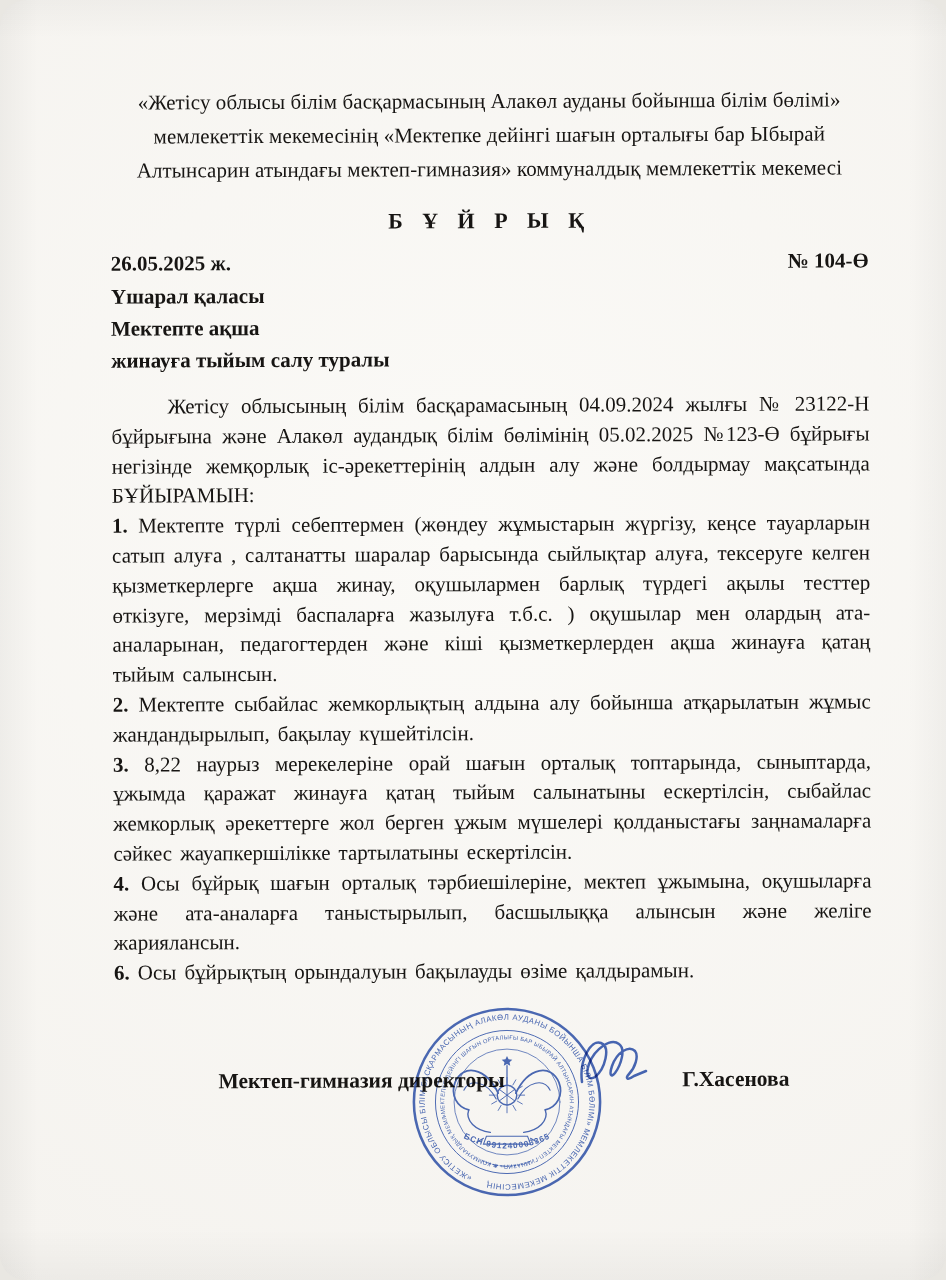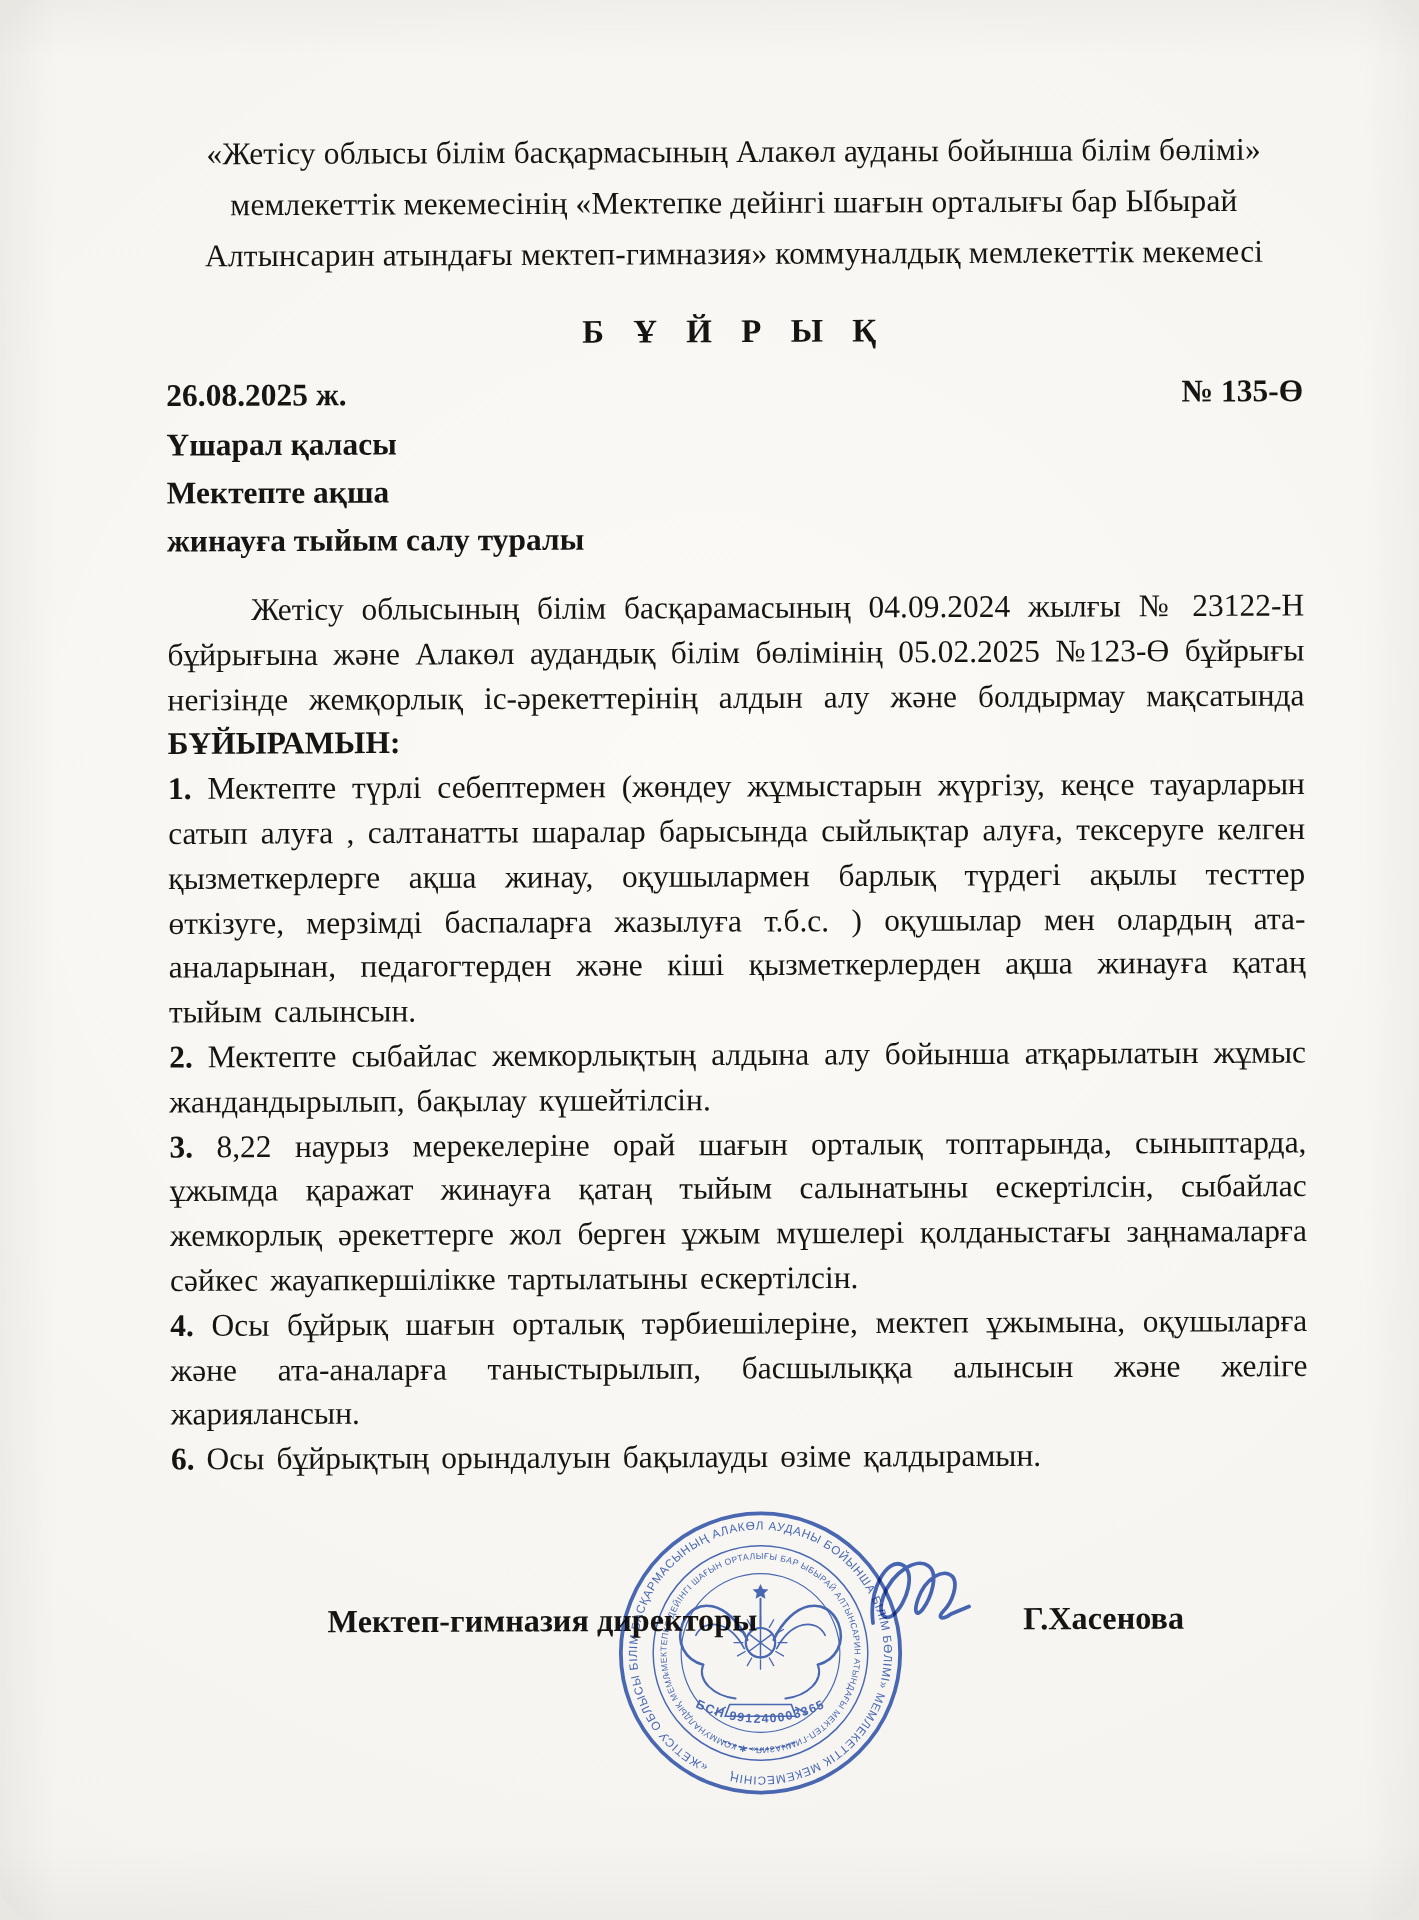--- a/index.html
+++ b/index.html
@@ -33,21 +33,21 @@
   .meta-row{
     display:flex;justify-content:space-between;align-items:baseline;
     font-weight:bold;font-size:21px;
     margin-top:16px;
   }
   .place,.subject{font-weight:bold;font-size:21px;line-height:32px;}
   .place{margin-top:4px;}
   .bodytext{font-size:21px;line-height:29.8px;text-align:justify;word-spacing:2.8px;margin:0;}
   .intro{margin-top:16px;text-indent:56px;}
   .item .num{font-weight:bold;}
-  .order-kw{font-weight:bold;}
+  .order-kw{font-weight:normal;}
   .sig-row{
     position:absolute;left:0;top:984px;width:758px;
     display:flex;justify-content:space-between;
     font-weight:bold;font-size:21.5px;
   }
   .sig-role{margin-left:104px;}
   .sig-name{margin-right:83px;}
   .stamp{
     position:absolute;left:409px;top:1004px;width:196px;height:196px;
     mix-blend-mode:multiply;opacity:0.93;
@@ -68,22 +68,22 @@
 
     <div class="org-header">
       <div>«Жетісу облысы білім басқармасының Алакөл ауданы бойынша білім бөлімі»</div>
       <div>мемлекеттік мекемесінің «Мектепке дейінгі  шағын орталығы бар Ыбырай</div>
       <div>Алтынсарин атындағы мектеп-гимназия» коммуналдық мемлекеттік мекемесі</div>
     </div>
 
     <div class="doc-title">Б Ұ Й Р Ы Қ</div>
 
     <div class="meta-row">
-      <span class="doc-date">26.08.2025 ж.</span>
-      <span class="doc-number">№ 135-Ө</span>
+      <span class="doc-date">26.05.2025 ж.</span>
+      <span class="doc-number">№ 104-Ө</span>
     </div>
 
     <div class="place">Үшарал қаласы</div>
     <div class="subject">Мектепте ақша</div>
     <div class="subject">жинауға тыйым салу туралы</div>
 
     <p class="bodytext intro"><span>Жетісу облысының білім басқарамасының 04.09.2024 жылғы № 23122-Н бұйрығына және Алакөл аудандық білім бөлімінің 05.02.2025 №123-Ө бұйрығы негізінде жемқорлық іс-әрекеттерінің алдын алу және болдырмау мақсатында</span> <span class="order-kw">БҰЙЫРАМЫН:</span></p>
 
     <p class="bodytext item"><span class="num">1.</span> <span>Мектепте түрлі себептермен (жөндеу жұмыстарын жүргізу, кеңсе тауарларын сатып алуға , салтанатты шаралар барысында сыйлықтар алуға, тексеруге келген қызметкерлерге ақша жинау, оқушылармен барлық түрдегі ақылы тесттер өткізуге, мерзімді баспаларға жазылуға т.б.с. ) оқушылар мен олардың ата-аналарынан, педагогтерден және кіші қызметкерлерден ақша жинауға қатаң тыйым салынсын.</span></p>
     <p class="bodytext item"><span class="num">2.</span> <span>Мектепте сыбайлас жемкорлықтың алдына алу бойынша атқарылатын жұмыс жандандырылып, бақылау күшейтілсін.</span></p>

